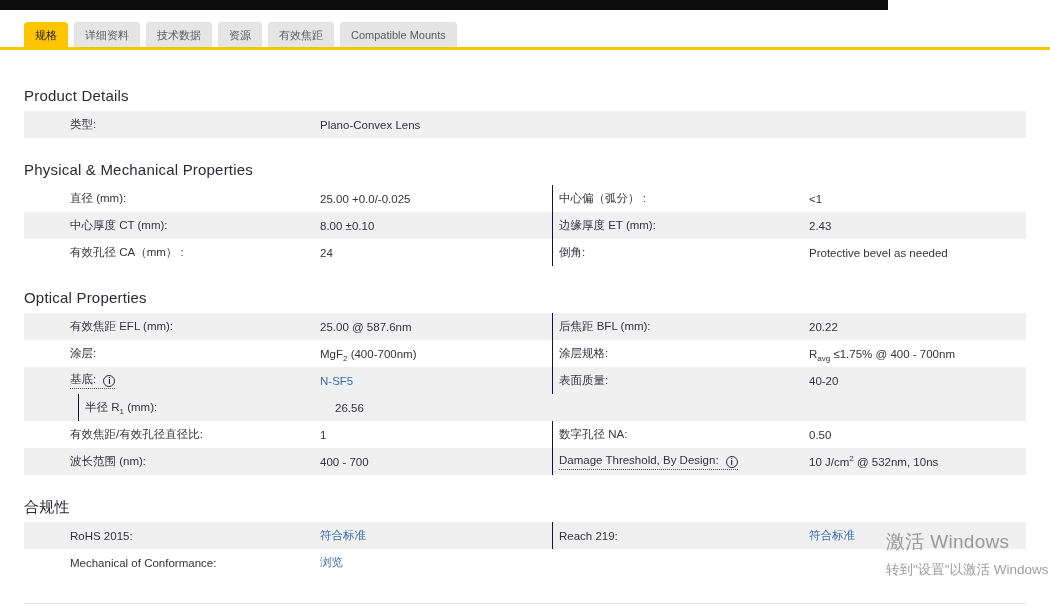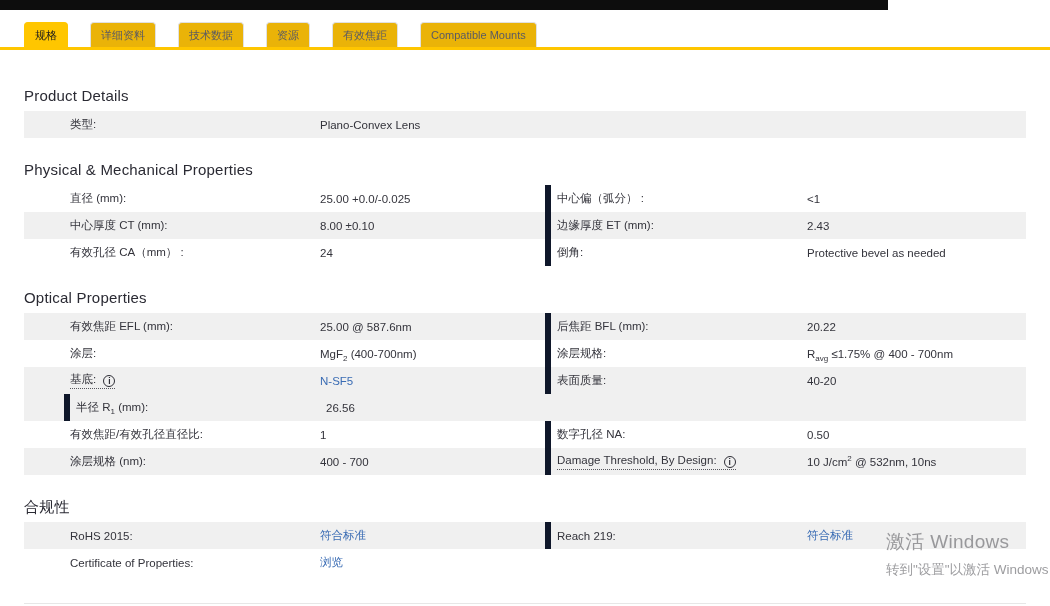--- a/index.html
+++ b/index.html
@@ -13,24 +13,24 @@
     overflow: hidden;
   }
 
   
   .top-bar { height: 10px; width: 888px; background: #0d0d0d; }
 
   
   .tabbar {
     padding: 12px 24px 0 24px;
     border-bottom: 3px solid #ffc600;
-    display: flex; align-items: flex-end; gap: 22px;
+    display: flex; align-items: flex-end; gap: 6px;
   }
   .tab {
-    background: #eab308;
+    background: #e5e5e5;
     border: 1px solid #e1e1e1;
     border-bottom: none;
     border-radius: 4px 4px 0 0;
     height: 25px; line-height: 24px;
     padding: 0 10px;
     font-size: 11px;
     color: #5a5a63;
     cursor: pointer;
     white-space: nowrap;
   }
@@ -55,21 +55,21 @@
   .row { display: flex; align-items: stretch; min-height: 27px; padding-left: 40px; }
   .row.shade { background: #f0f0f0; }
 
   .cell {
     width: 50%;
     display: flex; align-items: center;
     padding-left: 6px;
     min-height: 27px;
     font-size: 11.5px;
   }
-  .cell.right { border-left: 6px solid #0f172a; }
+  .cell.right { border-left: 1px solid #0f172a; margin-left: 14px; }
   .cell.full { width: 100%; }
 
   .lbl { flex: 0 0 250px; color: #33333b; }
   .lbl .dotted {
     border-bottom: 1px dotted #55555c;
     padding-bottom: 1px;
     display: inline-block;
   }
   .val { flex: 1; color: #33333b; }
   a.val-link { color: #3a6cb4; text-decoration: none; cursor: pointer; }
@@ -211,21 +211,21 @@
             <span class="lbl">有效焦距/有效孔径直径比:</span>
             <span class="val">1</span>
           </div>
           <div class="cell right">
             <span class="lbl">数字孔径 NA:</span>
             <span class="val">0.50</span>
           </div>
         </div>
         <div class="row shade">
           <div class="cell">
-            <span class="lbl">涂层规格 (nm):</span>
+            <span class="lbl">波长范围 (nm):</span>
             <span class="val">400 - 700</span>
           </div>
           <div class="cell right">
             <span class="lbl"><span class="dotted">Damage Threshold, By Design: <span class="info-icon">i</span></span></span>
             <span class="val">10 J/cm<sup>2</sup> @ 532nm, 10ns</span>
           </div>
         </div>
       </div>
   </div>
 
@@ -237,21 +237,21 @@
             <span class="lbl">RoHS 2015:</span>
             <a class="val val-link" href="#">符合标准</a>
           </div>
           <div class="cell right">
             <span class="lbl">Reach 219:</span>
             <a class="val val-link" href="#">符合标准</a>
           </div>
         </div>
         <div class="row">
           <div class="cell full">
-            <span class="lbl">Certificate of Properties:</span>
+            <span class="lbl">Mechanical of Conformance:</span>
             <a class="val val-link" href="#">浏览</a>
           </div>
         </div>
       </div>
   </div>
 </div>
 
 <div class="bottom-line"></div>
 
 <div class="watermark">

